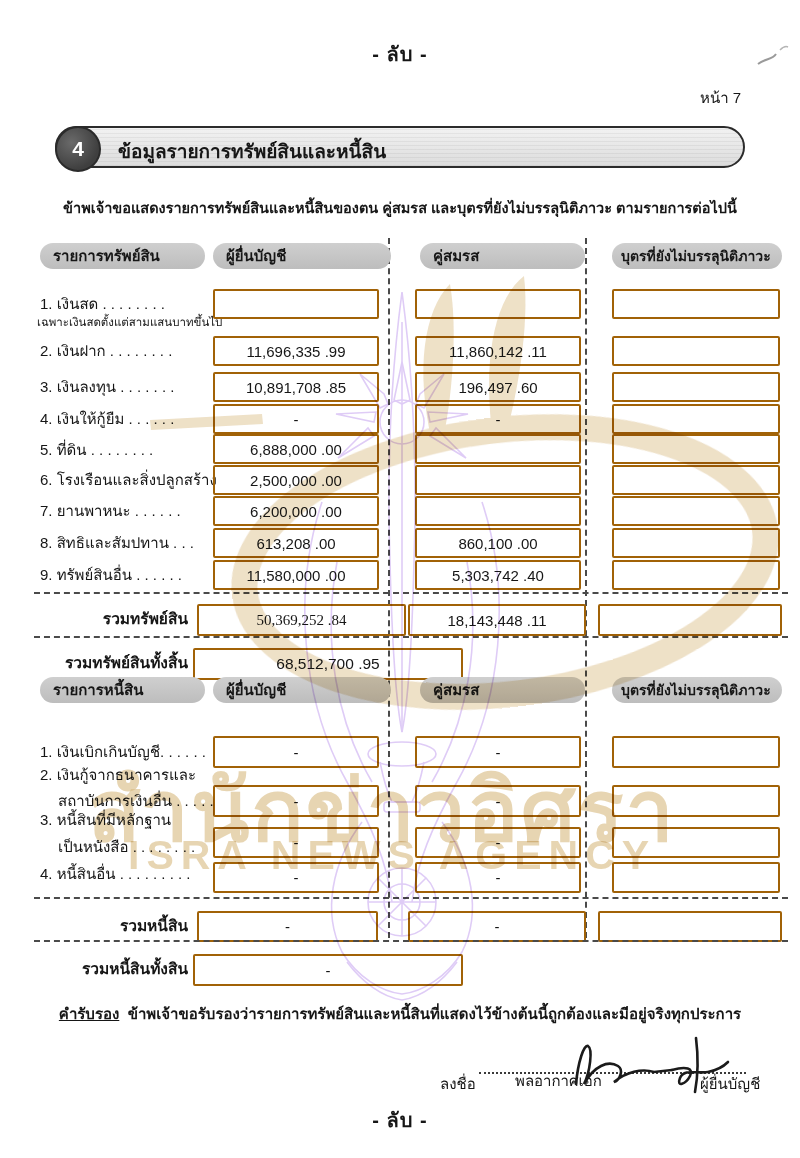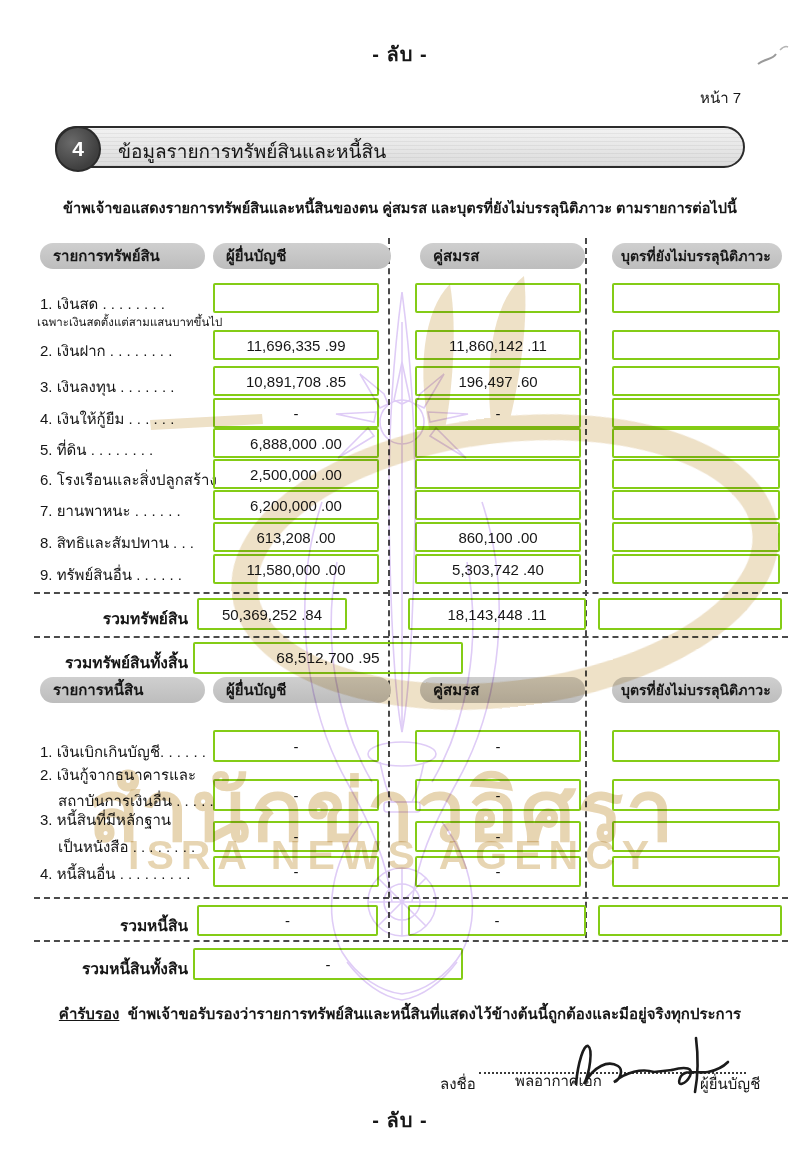--- a/index.html
+++ b/index.html
@@ -22,37 +22,37 @@
     background-image:repeating-linear-gradient(0deg,rgba(0,0,0,0.05) 0 1px,rgba(255,255,255,0) 1px 4px),linear-gradient(180deg,#f2f2f2,#dcdcdc);
     box-sizing:border-box;
   }
   .banner-circle{
     left:55px;top:126px;width:46px;height:46px;border-radius:50%;
     background:radial-gradient(circle at 35% 35%,#6a6a6a,#3f3f3f 70%);
     border:2px solid #2b2b2b;box-sizing:border-box;
     display:flex;align-items:center;justify-content:center;
     color:#fff;font-size:21px;font-weight:bold;
   }
-  .banner-title{left:118px;top:136px;font-size:19px;font-weight:normal;}
+  .banner-title{left:118px;top:136px;font-size:19px;font-weight:bold;}
   .intro{top:196px;font-size:14.5px;font-weight:bold;}
   
   .pill{
     height:26px;border-radius:13px;
     background:linear-gradient(180deg,#cfcfcf,#bdbdbd);
     font-size:15px;font-weight:bold;
     display:flex;align-items:center;box-sizing:border-box;padding-left:13px;
   }
   
   .vdash{border-left:2px dashed #4a4a4a;width:0;}
   .hdash{border-top:2px dashed #4a4a4a;height:0;left:34px;width:754px;}
   
   .box{
-    height:30px;border:2px solid #84cc16;border-radius:2px;
+    height:30px;border:2px solid #a16207;border-radius:2px;
     box-sizing:border-box;display:flex;align-items:center;justify-content:center;
-    font-size:15px;background:transparent;
+    font-size:15px;background:transparent;margin-top:6px;
   }
   .col-a{left:213px;width:166px;}
   .col-b{left:415px;width:166px;}
   .col-c{left:612px;width:168px;}
   .rowlabel{left:40px;width:174px;font-size:15px;white-space:nowrap;}
   .rowlabel2{left:58px;font-size:15px;white-space:nowrap;}
   .totlabel{left:36px;width:152px;font-size:15.5px;font-weight:600;text-align:right;white-space:nowrap;}
   .note{font-size:11.5px;}
   
   .cert{top:1002px;font-size:15px;}
@@ -143,21 +143,21 @@
   <div class="abs box col-b" style="top:522px;">860,100 .00</div>
   <div class="abs box col-c" style="top:522px;"></div>
 
   <div class="abs rowlabel" style="top:563px;">9. ทรัพย์สินอื่น  .  .  .  .  .  .</div>
   <div class="abs box col-a" style="top:554px;">11,580,000 .00</div>
   <div class="abs box col-b" style="top:554px;">5,303,742 .40</div>
   <div class="abs box col-c" style="top:554px;"></div>
 
   <div class="abs hdash" style="top:592px;"></div>
   <div class="abs totlabel" style="top:606px;">รวมทรัพย์สิน</div>
-  <div class="abs box" style="left:197px;width:150px;top:598px;height:32px;">50,369,252 .84</div>
+  <div class="abs box" style="left:197px;width:209px;top:598px;height:32px;font-family:Liberation Serif, serif;">50,369,252 .84</div>
   <div class="abs box" style="left:408px;width:178px;top:598px;height:32px;">18,143,448 .11</div>
   <div class="abs box" style="left:598px;width:184px;top:598px;height:32px;"></div>
   <div class="abs hdash" style="top:636px;"></div>
 
   <div class="abs totlabel" style="top:650px;">รวมทรัพย์สินทั้งสิ้น</div>
   <div class="abs box" style="left:193px;width:270px;top:642px;height:32px;font-size:15.5px;">68,512,700 .95</div>
 
   <div class="abs pill" style="left:40px;top:677px;width:165px;">
       <span>รายการหนี้สิน</span>
     </div>

